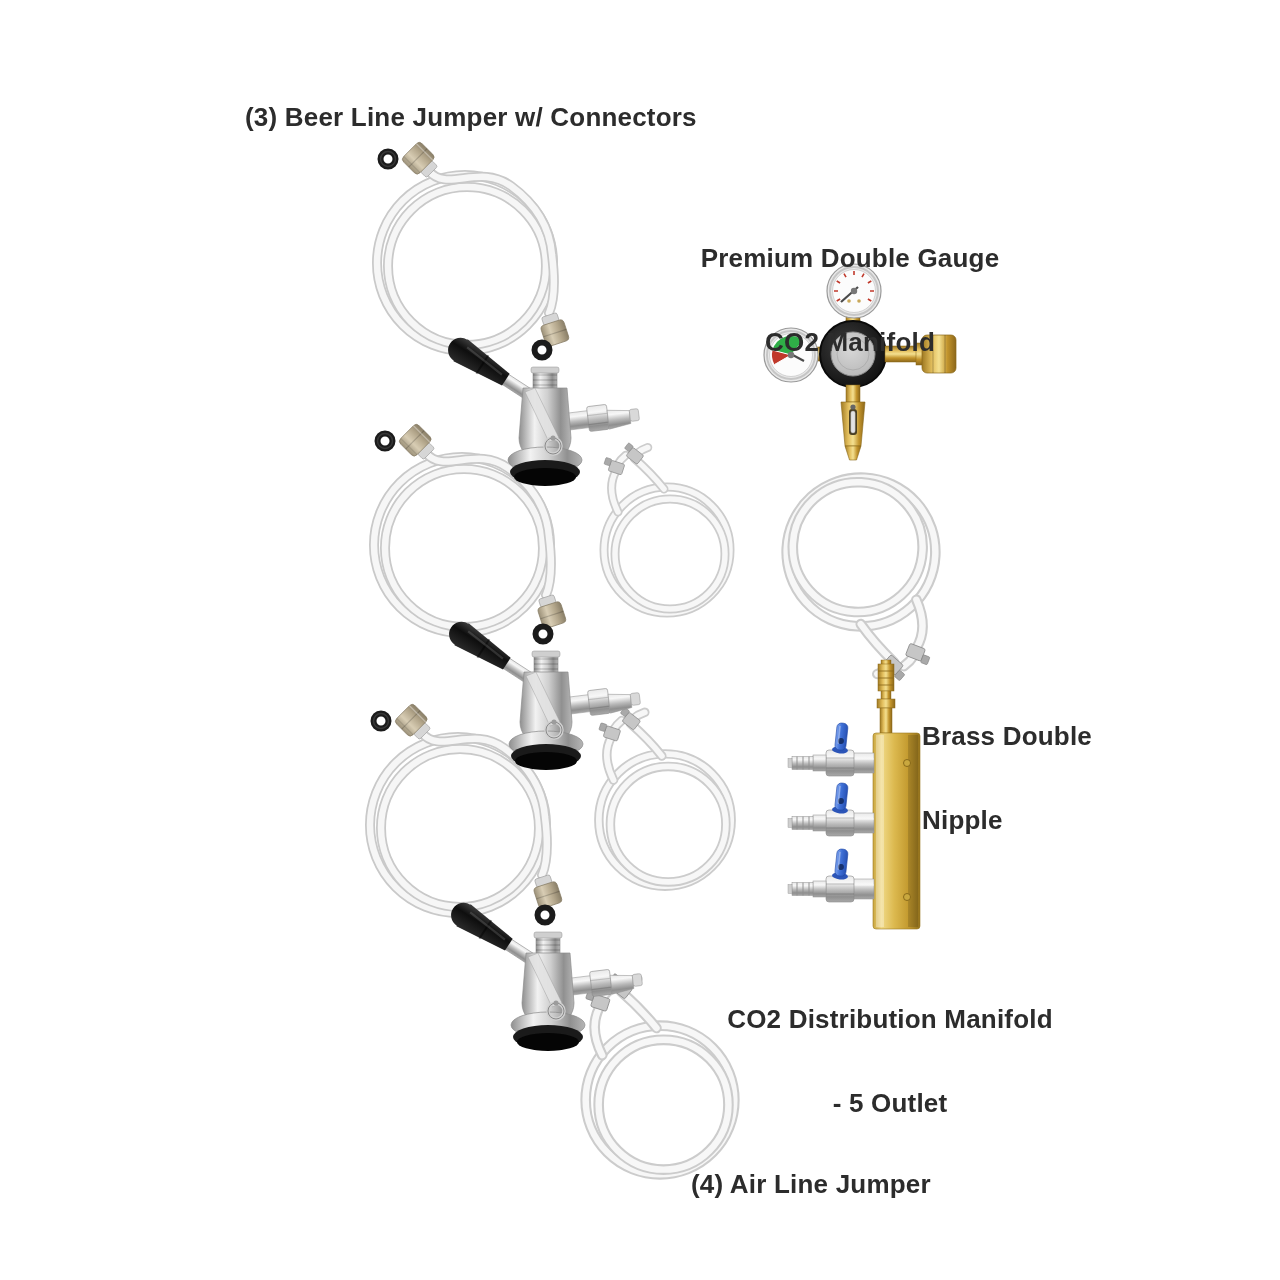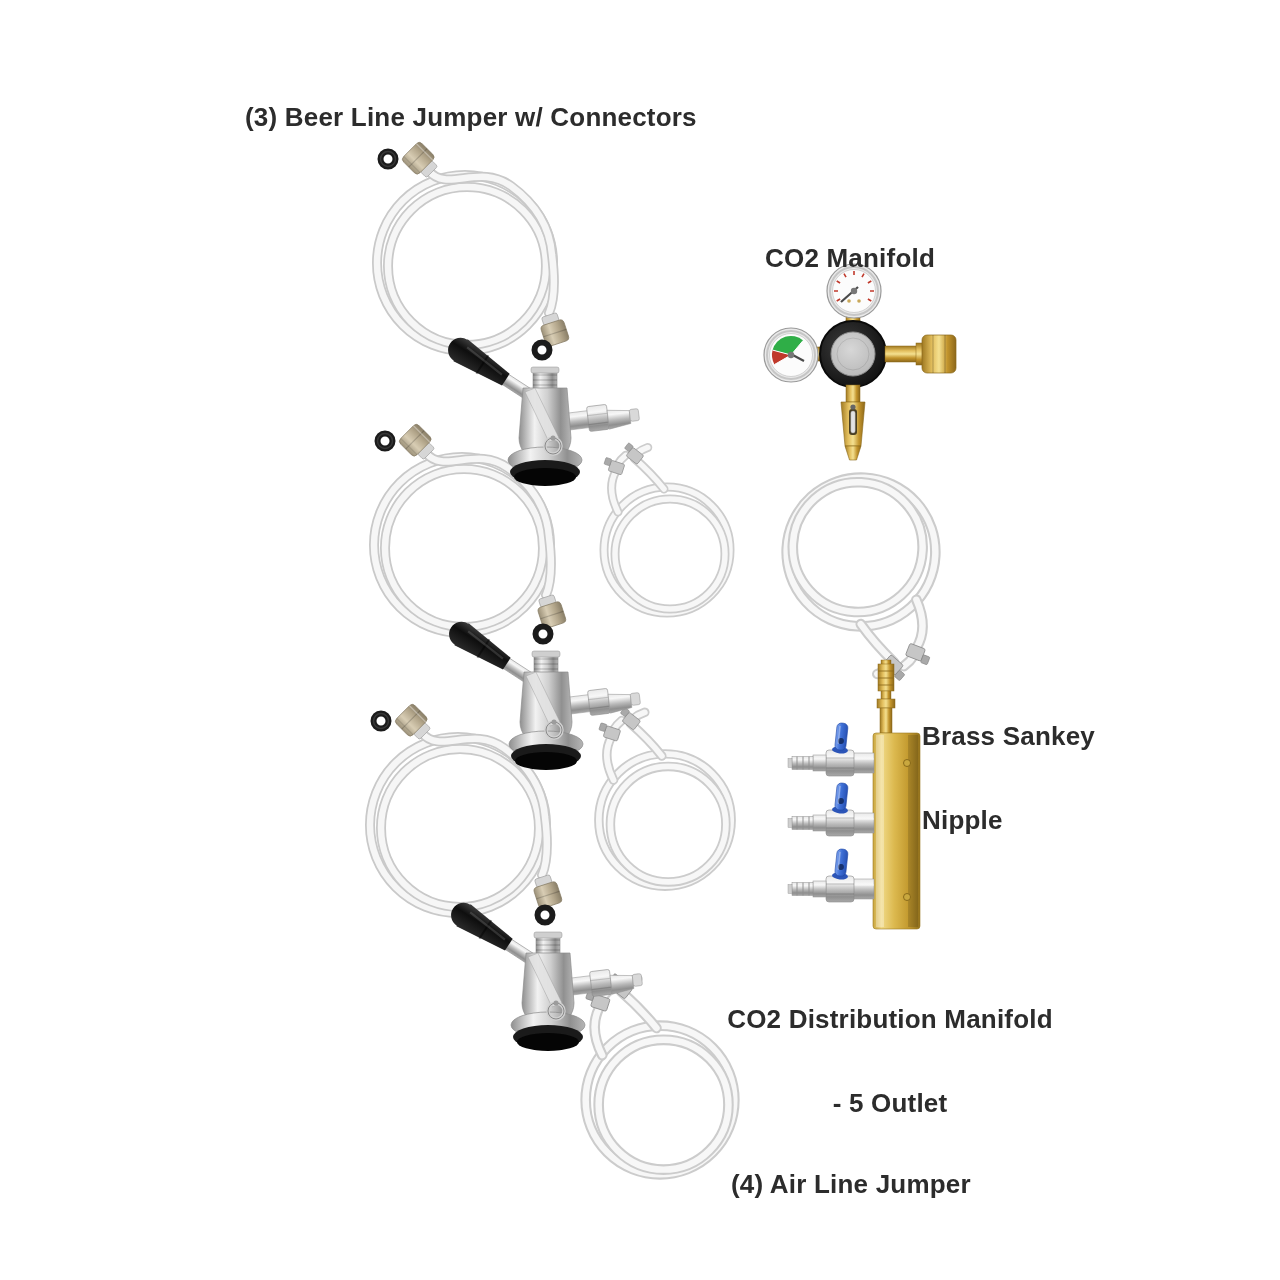--- a/index.html
+++ b/index.html
@@ -283,29 +283,30 @@
     <circle cx="907" cy="897" r="3.5" fill="#c9a83f" stroke="#7a5c12" stroke-width="0.8"></circle>
     <use href="#manifoldValve" transform="translate(874,763)"></use>
     <use href="#manifoldValve" transform="translate(874,823)"></use>
     <use href="#manifoldValve" transform="translate(874,889)"></use>
   </g>
 </svg>
 
 <div class="lbl" style="left:245px;top:103px"><span>(3) Beer Line Jumper w/ Connectors</span></div>
 
 <div class="lbl center" style="left:655px;top:188px;width:390px">
+  <span>Premium Double Gauge</span>
   <span>CO2 Manifold</span>
 </div>
 
 <div class="lbl" style="left:922px;top:666px">
-  <span>Brass Sankey</span>
+  <span>Brass Double</span>
   <span>Nipple</span>
 </div>
 
 <div class="lbl center" style="left:695px;top:949px;width:390px">
   <span>CO2 Distribution Manifold</span>
   <span>- 5 Outlet</span>
 </div>
 
 
-<div class="lbl" style="left:731px;top:1170px"><span>(4) Air Line Jumper</span></div>
+<div class="lbl" style="left:691px;top:1170px"><span>(4) Air Line Jumper</span></div>
 
 </div>
 
 </body></html>

